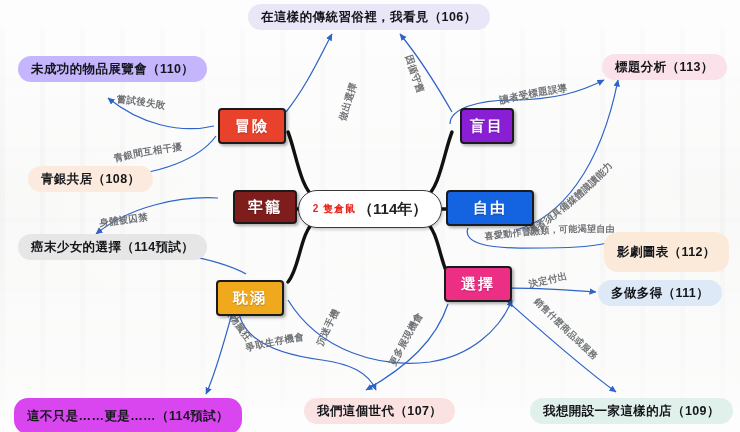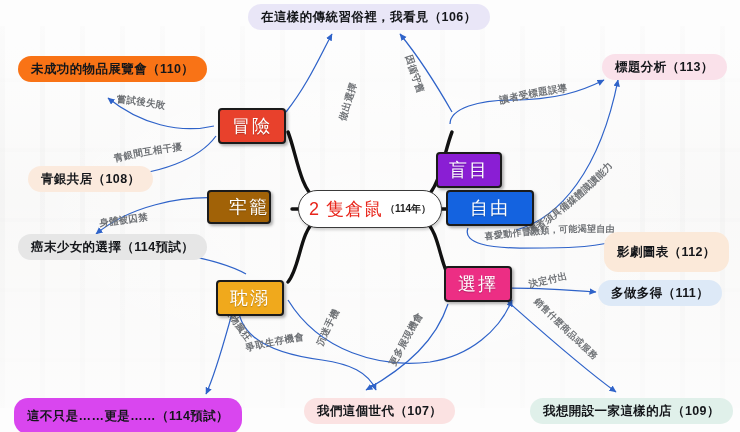--- a/index.html
+++ b/index.html
@@ -29,35 +29,35 @@
     font-size:9.5px;font-weight:bold;fill:#6f7276;
     font-family:"Liberation Sans","DejaVu Sans",sans-serif;
     letter-spacing:0.3px;
   }
 
   
   .node{position:absolute;box-sizing:border-box;}
 
   .cat{
     border:2.2px solid #1b1b1b;border-radius:4px;
-    color:#fff;font-weight:normal;font-size:18px;
+    color:#fff;font-weight:bold;font-size:15px;
     display:flex;align-items:center;justify-content:center;
     letter-spacing:2px;
     box-shadow:2px 2px 3px rgba(0,0,0,0.30);
     text-shadow:0 1px 1px rgba(0,0,0,0.25);
   }
 
   .center{
     border:1.6px solid #3a3a3a;border-radius:22px;background:#fff;
     display:flex;align-items:center;justify-content:center;
     box-shadow:1px 2px 3px rgba(0,0,0,0.18);
     white-space:nowrap;
   }
-  .center .big{color:#e8261c;font-weight:normal;font-size:18px;letter-spacing:1px;}
-  .center .yr{color:#222;font-weight:bold;font-size:10px;margin-left:2px;text-align:right;}
+  .center .big{color:#e8261c;font-weight:bold;font-size:10px;letter-spacing:1px;}
+  .center .yr{color:#222;font-weight:bold;font-size:15px;margin-left:2px;text-align:right;}
 
   .leaf{
     border-radius:14px;
     display:flex;align-items:center;justify-content:center;
     color:#14161a;font-weight:bold;font-size:12.5px;
     white-space:nowrap;padding:12px 13px;letter-spacing:0.4px;
   }
 </style>
 </head>
 <body>
@@ -153,45 +153,45 @@
 
   <div class="node center" style="left:298px;top:190px;width:144px;height:38px;">
     <span class="big">2 隻倉鼠</span>
     <span class="yr">（114年）</span>
   </div>
 
   <div class="node cat" style="left:218px;top:108px;width:68px;height:36px;background:#e8412c;">
     <span>冒險</span>
   </div>
 
-  <div class="node cat" style="left:207px;top:190px;width:64px;height:34px;background:#a16207;justify-content:flex-end;">
+  <div class="node cat" style="left:233px;top:190px;width:64px;height:34px;background:#7f1d1d;">
     <span>牢籠</span>
   </div>
 
   <div class="node cat" style="left:216px;top:280px;width:68px;height:36px;background:#f0a91c;">
     <span>耽溺</span>
   </div>
 
-  <div class="node cat" style="left:436px;top:108px;width:66px;height:36px;background:#8a1ed4;margin-top:44px;">
+  <div class="node cat" style="left:460px;top:108px;width:54px;height:36px;background:#8a1ed4;">
     <span>盲目</span>
   </div>
 
   <div class="node cat" style="left:446px;top:190px;width:88px;height:36px;background:#1463e0;">
     <span>自由</span>
   </div>
 
   <div class="node cat" style="left:444px;top:266px;width:68px;height:36px;background:#ec2e84;">
     <span>選擇</span>
   </div>
 
   <div class="node leaf" style="left:248px;top:4px;height:26px;background:#e9e6f7;">
     <span>在這樣的傳統習俗裡，我看見（106）</span>
   </div>
 
-  <div class="node leaf" style="left:18px;top:56px;height:26px;background:#f97316;">
+  <div class="node leaf" style="left:18px;top:56px;height:26px;background:#c4b5fd;">
     <span>未成功的物品展覽會（110）</span>
   </div>
 
   <div class="node leaf" style="left:602px;top:54px;height:26px;background:#fae1ea;text-align:center;">
     <span>標題分析（113）</span>
   </div>
 
   <div class="node leaf" style="left:28px;top:166px;height:26px;background:#fbeadd;">
     <span>青銀共居（108）</span>
   </div>

